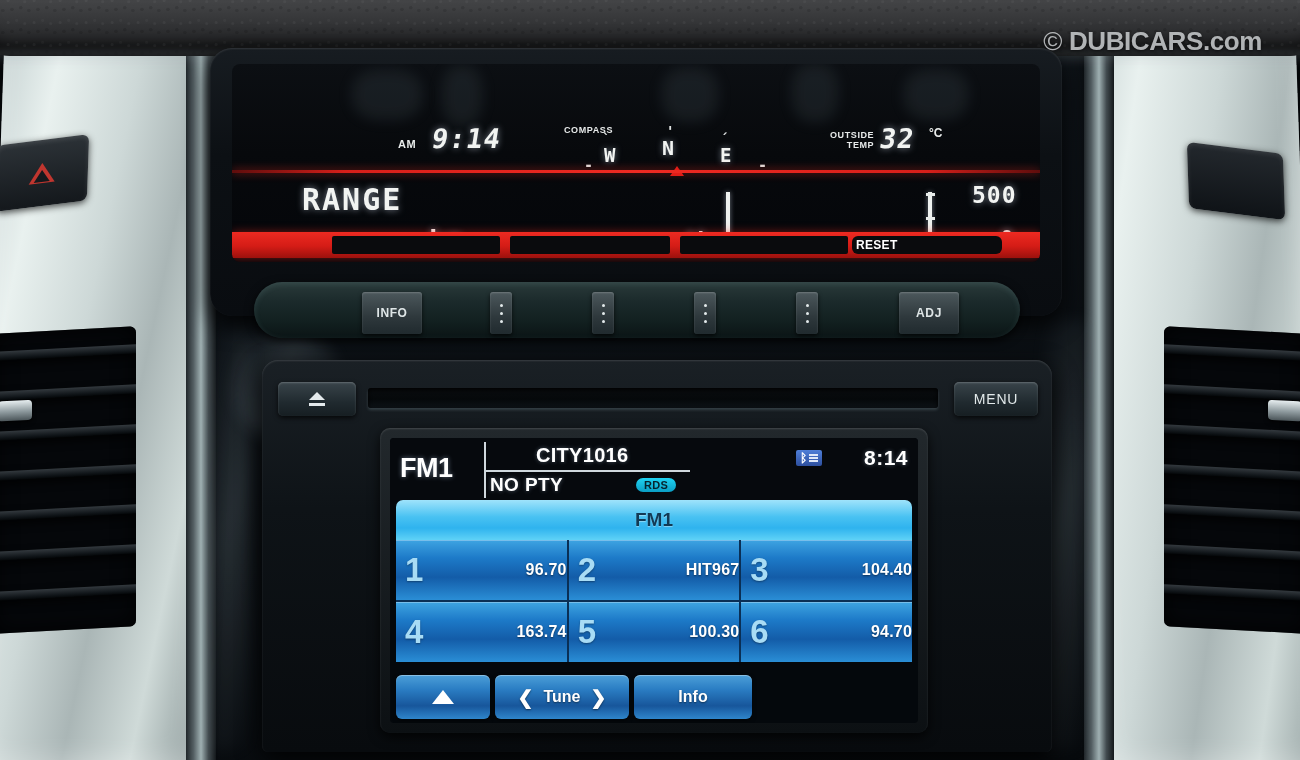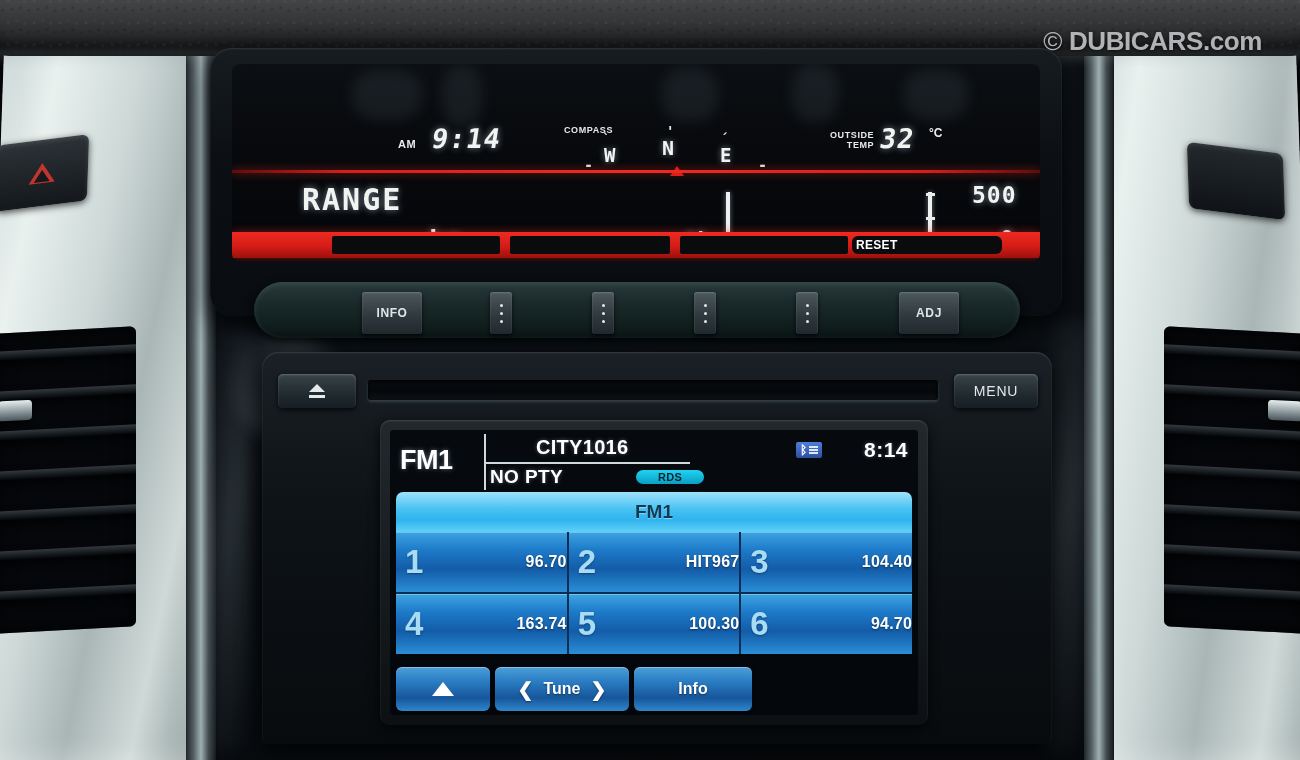--- a/index.html
+++ b/index.html
@@ -166,21 +166,21 @@
   .hkey{ position:absolute; top:10px; background: linear-gradient(180deg,#4c585c,#2e383c 60%,#202a2e);
          border-radius:3px; box-shadow: inset 0 1px 2px rgba(255,255,255,.2), 0 2px 4px rgba(0,0,0,.7);
          display:flex; align-items:center; justify-content:center;
          color:#dfe6e7; font-size:12px; font-weight:600; letter-spacing:.6px; font-family:"Liberation Sans",sans-serif; }
   .hkey.wide{ width:60px; height:42px; }
   .hkey.narrow{ width:22px; height:42px; flex-direction:column; gap:5px; }
   .dot{ width:3px; height:3px; border-radius:50%; background:#e3eaeb; }
 
   
   .radio-module{
-    position:absolute; left:262px; top:352px; width:790px; height:392px;
+    position:absolute; left:262px; top:360px; width:790px; height:392px;
     background: linear-gradient(180deg,#1a2025 0%,#0e1317 38%,#080b0e 100%);
     border-radius: 16px 16px 6px 6px;
     box-shadow: inset 0 1px 2px rgba(255,255,255,.14), 0 8px 24px rgba(0,0,0,.85);
     text-decoration: underline;
   }
   .eject-btn{
     position:absolute; left:16px; top:22px; width:78px; height:34px;
     background: linear-gradient(180deg,#39444a,#202a2f 60%,#161e22);
     border-radius:5px; display:flex; align-items:center; justify-content:center;
     box-shadow: inset 0 1px 2px rgba(255,255,255,.22), 0 2px 5px rgba(0,0,0,.75);
@@ -214,21 +214,21 @@
 
   .lcd-head{ position:absolute; left:0; top:0; width:100%; height:62px; background:#06090d; }
   .band-big{ position:absolute; left:10px; top:15px; font-size:27px; font-weight:700; color:#fff;
              text-shadow:0 0 5px rgba(200,225,255,.45); letter-spacing:-.5px;}
   .head-sep{ position:absolute; left:94px; top:4px; width:2px; height:56px; background:#cfd8dd; }
   .head-line{ position:absolute; left:94px; top:32px; width:206px; height:2px; background:#cfd8dd; }
   .station{ position:absolute; left:128px; top:6px; font-size:20px; font-weight:700; color:#fff; letter-spacing:.3px;
             text-shadow:0 0 4px rgba(200,225,255,.35);margin-left:18px;}
   .pty{ position:absolute; left:100px; top:36px; font-size:19px; font-weight:700; color:#fff; letter-spacing:.4px;
         text-shadow:0 0 4px rgba(200,225,255,.35);}
-  .rds-badge{ position:absolute; left:246px; top:40px; padding:1px 22px; border-radius:9px;
+  .rds-badge{ position:absolute; left:246px; top:40px; padding:1px 8px; border-radius:9px;
               background: linear-gradient(180deg,#1fd3f2,#0a9ec4);
               color:#06242e; font-size:11px; font-weight:700; letter-spacing:.3px; }
   .bt-icon{ position:absolute; left:406px; top:12px; width:26px; height:16px;
             background: linear-gradient(180deg,#4f7fd8,#2d4f9e); border-radius:2px;
             display:flex; align-items:center; justify-content:center; gap:2px; }
   .bt-glyph{ color:#fff; font-size:12px; font-weight:700; line-height:12px; }
   .bt-bars{ display:flex; flex-direction:column; gap:1px; }
   .bt-bar{ width:9px; height:2px; background:#dfe8f8; }
   .lcd-time{ position:absolute; right:10px; top:8px; font-size:21px; font-weight:700; color:#fff;
              text-shadow:0 0 4px rgba(200,225,255,.35); letter-spacing:.5px;}

